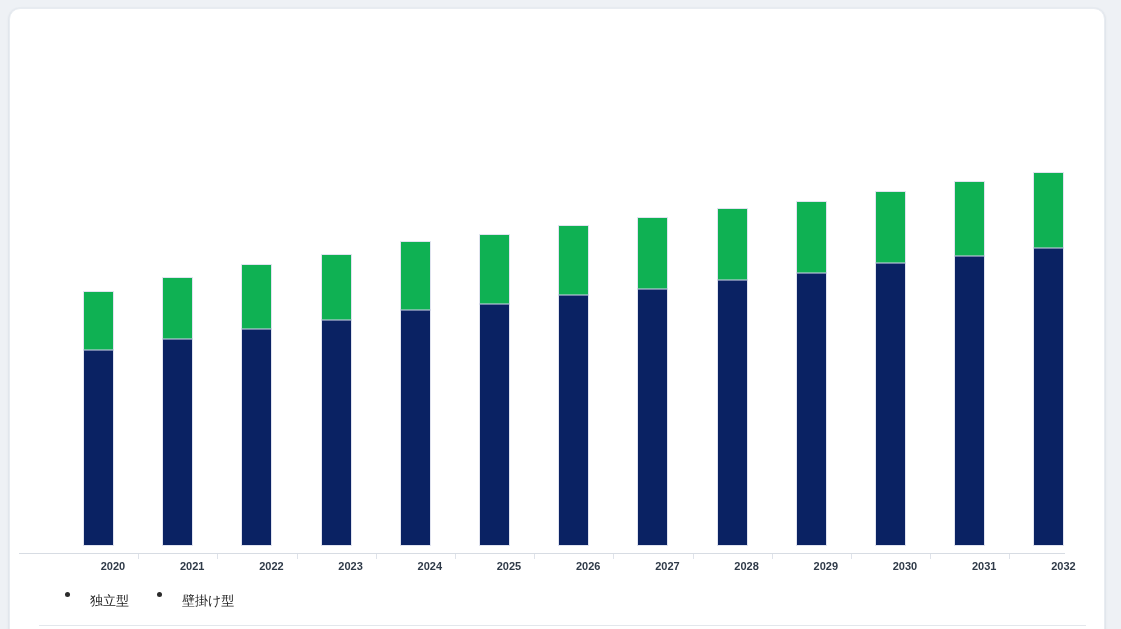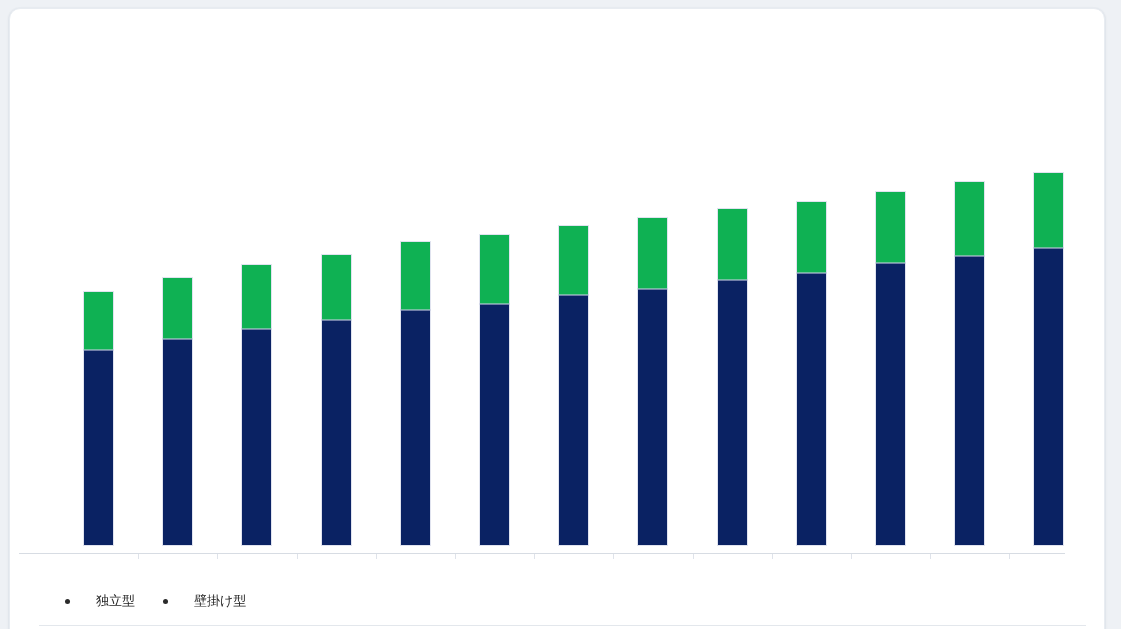--- a/index.html
+++ b/index.html
@@ -109,22 +109,21 @@
   #legend {
     position: absolute;
     left: 55px;
     top: 583px;
     display: flex;
     align-items: center;
     gap: 28px;
   }
   .legend-item {
     display: flex;
-    align-items: center;
-    gap: 26px;
+    gap: 20px;
   }
   .legend-bullet {
     width: 5px;
     height: 5px;
     border-radius: 50%;
     background: #2b2b2b;
     flex: 0 0 auto;
   }
   .legend-label {
     font-size: 13px;
@@ -198,20 +197,35 @@
           <div class="seg seg-navy" style="height: 289px; background: rgb(10, 34, 99);"></div>
         </div>
         <div class="bar-group" style="left: 983.4px; height: 372px;">
           <div class="seg seg-green" style="height: 75px; background: rgb(15, 177, 83);"></div>
           <div class="seg seg-navy" style="height: 297px; background: rgb(10, 34, 99);"></div>
         </div>
       </div>
   </div>
 
   <div id="axis-line"></div>
+  <div id="xlabels">
+      <div class="xlabel" style="left: 47.5px;">2020</div>
+      <div class="xlabel" style="left: 126.7px;">2021</div>
+      <div class="xlabel" style="left: 205.9px;">2022</div>
+      <div class="xlabel" style="left: 285.1px;">2023</div>
+      <div class="xlabel" style="left: 364.3px;">2024</div>
+      <div class="xlabel" style="left: 443.5px;">2025</div>
+      <div class="xlabel" style="left: 522.7px;">2026</div>
+      <div class="xlabel" style="left: 601.9px;">2027</div>
+      <div class="xlabel" style="left: 681.1px;">2028</div>
+      <div class="xlabel" style="left: 760.3px;">2029</div>
+      <div class="xlabel" style="left: 839.5px;">2030</div>
+      <div class="xlabel" style="left: 918.7px;">2031</div>
+      <div class="xlabel" style="left: 997.9px;">2032</div>
+    </div>
 
   <div id="legend">
       <div class="legend-item">
         <span class="legend-bullet"></span>
         <span class="legend-label">独立型</span>
       </div>
       <div class="legend-item">
         <span class="legend-bullet"></span>
         <span class="legend-label">壁掛け型</span>
       </div>

